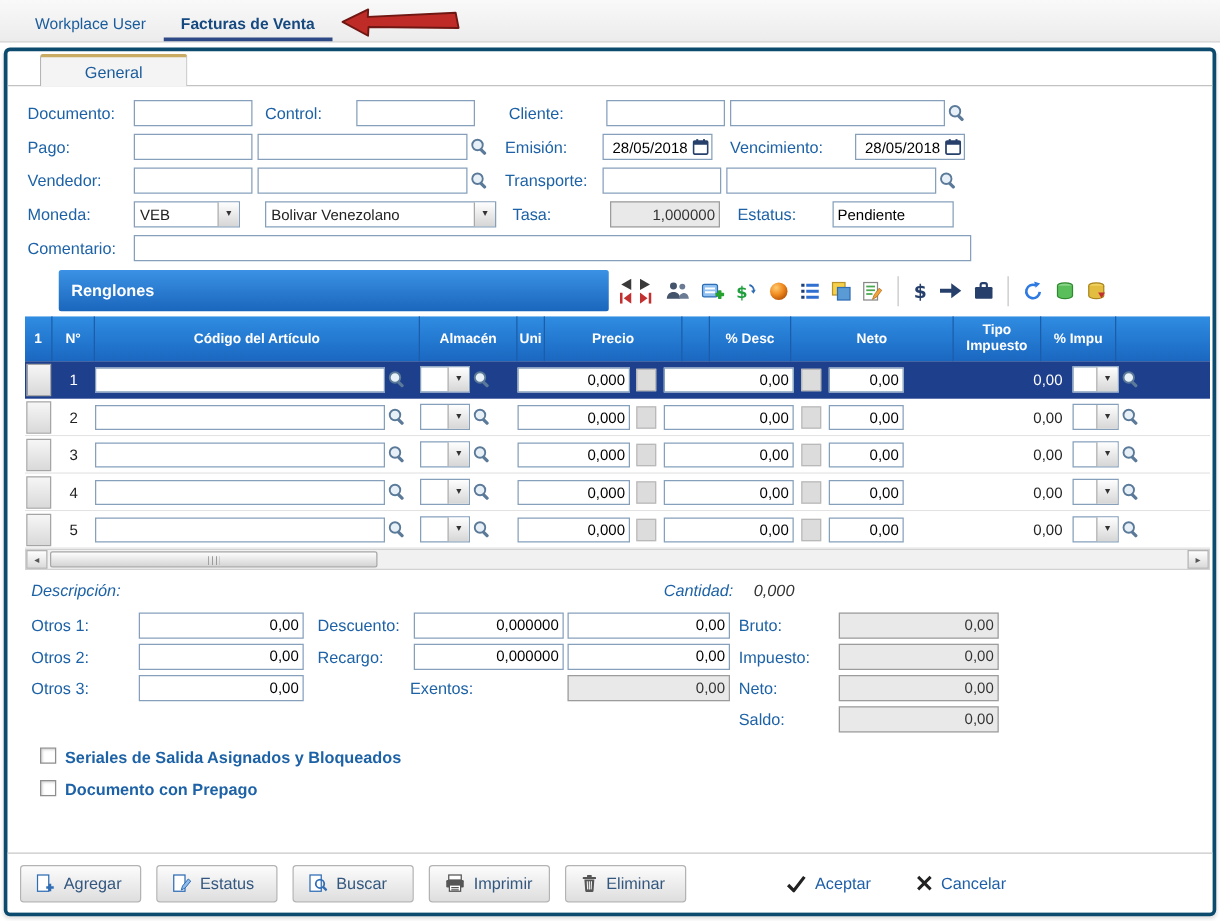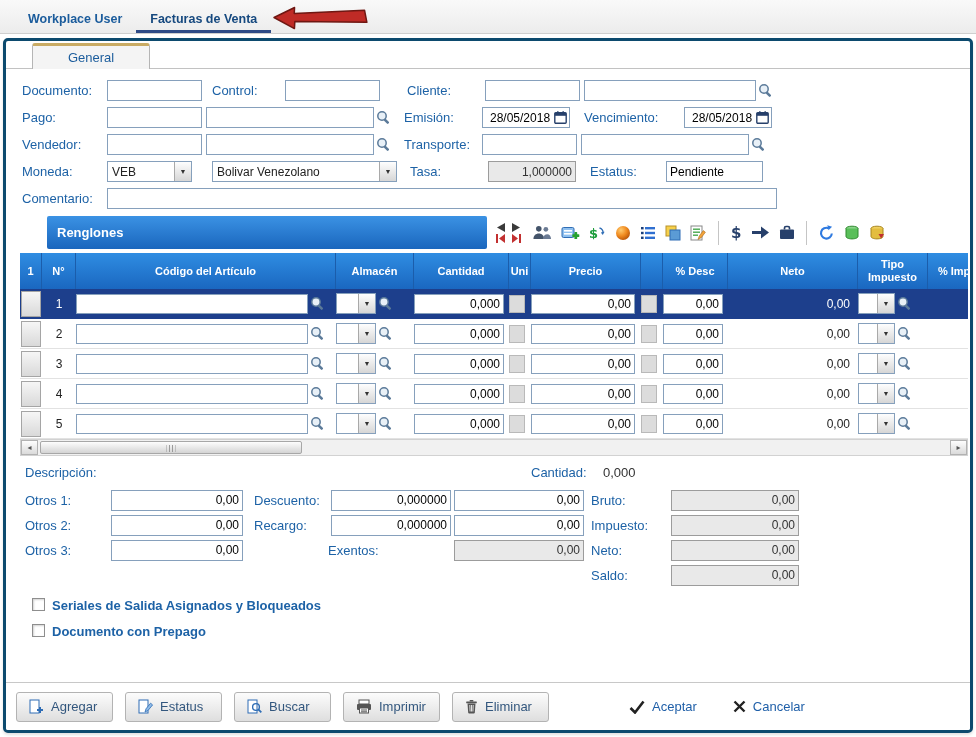--- a/index.html
+++ b/index.html
@@ -2,21 +2,21 @@
 <html><head>
 <meta charset="utf-8">
 <style>
   * { box-sizing: border-box; margin: 0; padding: 0; }
   html,body { width: 976px; height: 737px; background: #fff; overflow: hidden;
     font-family: "Liberation Sans", sans-serif; font-size: 13px; color: #222; }
 
   
   .topbar { position: relative; height: 34px; background: linear-gradient(#f9f9f9,#ececec);
     border-bottom: 1px solid #cfcfcf; display: flex; align-items: flex-end; padding-left: 14px; }
-  .toptab { padding: 8px 14px 7px; font-size: 12.5px; font-weight: 700; color: #1b5c9c; cursor: default; }
+  .toptab { padding: 8px 14px 7px; font-size: 12.5px; font-weight: 400; color: #1b5c9c; cursor: default; }
   .toptab.active { font-weight: 700; color: #16497f; border-bottom: 3px solid #2e4a86; padding-bottom: 4px; }
   .annot-arrow { position: absolute; left: 272px; top: 5px; z-index: 9; }
 
   
   .panel { margin: 4px 3px 0; height: 695px; border: 3px solid #0c4a6e; border-radius: 5px;
     background: #fff; display: flex; flex-direction: column; overflow: hidden;
     box-shadow: 0 2px 3px rgba(0,0,0,.12); }
 
   
   .tabstrip { height: 28px; border-bottom: 1px solid #c2c2c2; display: flex; align-items: flex-end; padding-left: 26px; }
@@ -75,21 +75,21 @@
     display: flex; align-items: center; }
   .sbtn { width: 17px; height: 15px; background: linear-gradient(#fefefe,#dadada); border: 1px solid #b2b2b2;
     display: flex; align-items: center; justify-content: center; font-size: 8px; color: #555; cursor: pointer; }
   .sthumb { margin-left: 2px; width: 262px; height: 13px; background: linear-gradient(#fdfdfd,#d4d4d4);
     border: 1px solid #a7a7a7; border-radius: 2px; position: relative; cursor: pointer; }
   .sthumb::after { content: ""; position: absolute; left: 50%; top: 3px; width: 9px; height: 7px;
     transform: translateX(-50%);
     background: repeating-linear-gradient(90deg,#9a9a9a 0 1px,transparent 1px 3px); }
 
   
-  .descrow { position: relative; height: 24px; margin: 6px 19px 0; }
+  .descrow { position: relative; height: 24px; margin: 6px 19px 0; font-style: italic; }
   .abs { position: absolute; top: 0; height: 21px; line-height: 21px; }
   .summary { position: relative; height: 102px; margin: 4px 19px 0; }
   .srow0{top:0} .srow1{top:25px} .srow2{top:50px} .srow3{top:75px}
   .summary .abs { height: 21px; }
 
   
   .cbrow { display: flex; align-items: flex-start; margin: 6px 0 0 26px; height: 20px; font-weight: bold; }
   .cb { width: 13px; height: 13px; border: 1px solid #8e8e8e; background: #fff;
     box-shadow: inset 1px 1px 2px rgba(0,0,0,.18); margin-right: 7px; cursor: pointer; flex: none; }
   .cblbl { color: #1d62a6; font-size: 13px; }
@@ -304,21 +304,20 @@
         </svg>
     </div>
   </div>
 
   <div class="tcontainer">
     <div class="thead">
       <div class="th c0">1</div>
       <div class="th c1">N°</div>
       <div class="th c2">Código del Artículo</div>
       <div class="th c3">Almacén</div>
-      <div class="th c4">Cantidad</div>
       <div class="th c5">Uni</div>
       <div class="th c6">Precio</div>
       <div class="th c7"></div>
       <div class="th c8">% Desc</div>
       <div class="th c9">Neto</div>
       <div class="th c10" style="width:70px;white-space:normal">Tipo Impuesto</div>
       <div class="th c11">% Impu</div>
     </div>
 
     <div class="trow selected">

